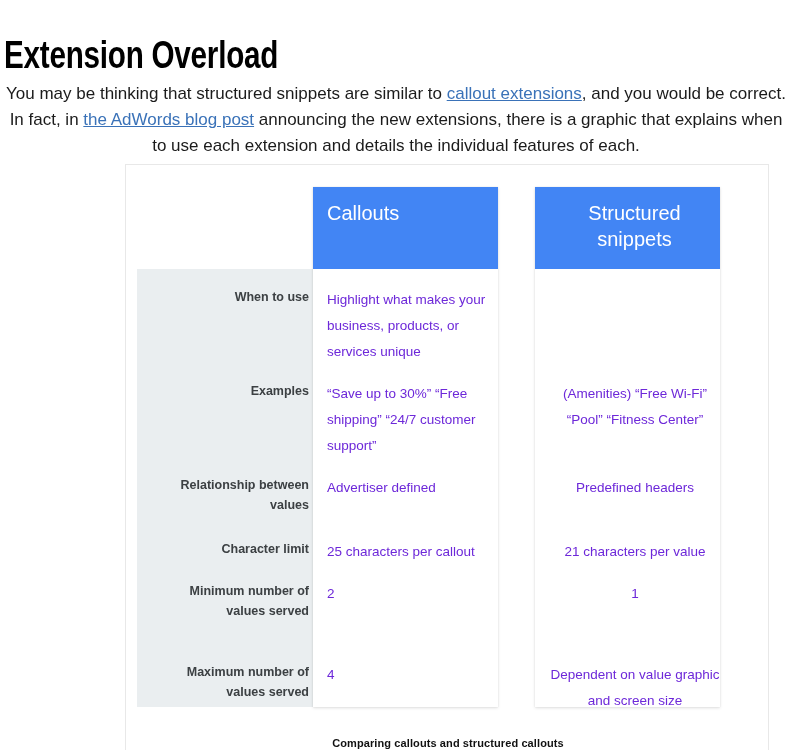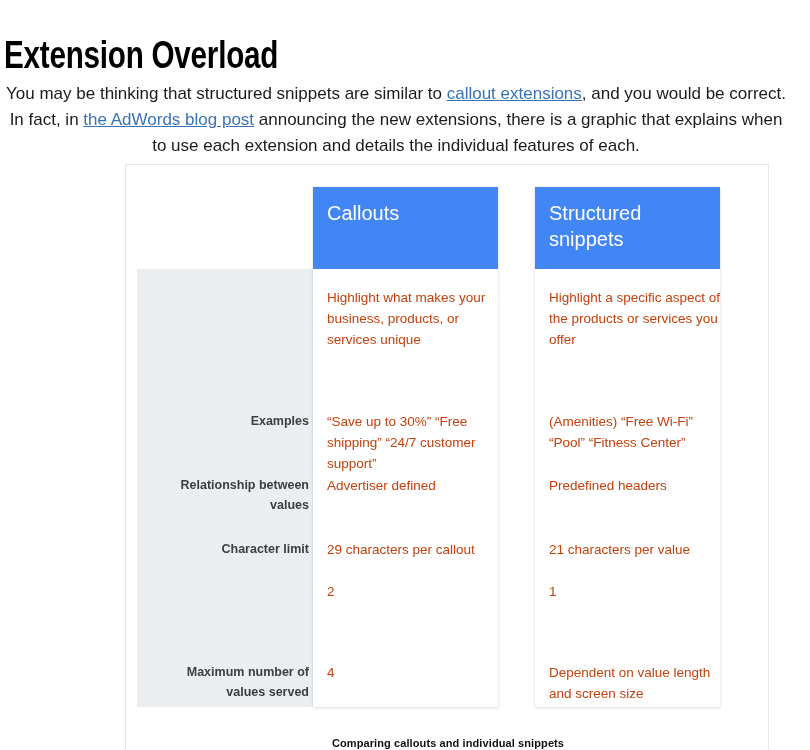--- a/index.html
+++ b/index.html
@@ -81,60 +81,60 @@
 
   
   .col {
     position: absolute;
     top: 22px;
     width: 185px;
     background: #ffffff;
     box-shadow: 0 1px 3px rgba(0,0,0,0.13), 0 0 1px rgba(0,0,0,0.10);
   }
   .col-callouts   { left: 187px; height: 520px; }
-  .col-structured { left: 409px; height: 520px; }
+  .col-structured { left: 409px; height: 520px; text-align: center; }
 
   .col-head {
     background: #4285f4;
     color: #ffffff;
     font-size: 20px;
     line-height: 26px;
     font-weight: 400;
     padding: 13px 0 12px 14px;
     box-sizing: border-box;
     height: 82px;
   }
 
   
   .col-body { position: relative; height: 438px; }
 
   .cell {
     position: absolute;
     left: 14px;
     width: 172px;
     font-size: 13.5px;
-    line-height: 21px;
-    color: #c2410c;
+    line-height: 26px;
+    color: #6d28d9;
   }
 
   
   .label-cell {
     position: absolute;
     right: 14px;
     width: 160px;
     text-align: right;
     font-size: 12.5px;
     line-height: 20px;
     font-weight: bold;
     color: #3c4043;
   }
 
   
   .r0 { top: 18px; }
-  .r1 { top: 112px; margin-top: 30px; }
+  .r1 { top: 112px; }
   .r2 { top: 206px; }
   .r3 { top: 270px; }
   .r4 { top: 312px; }
   .r5 { top: 376px; margin-top: 17px; }
 
   .figure-caption {
     position: absolute;
     left: 0;
     top: 570px;
     width: 644px;
@@ -151,47 +151,48 @@
 
 <h1 class="article-heading">Extension Overload</h1>
 
 <p class="article-paragraph"><span>You may be thinking that structured snippets are similar to </span><a href="#">callout extensions</a><span>, and you would be correct. In fact, in </span><a href="#">the AdWords blog post</a><span> announcing the new extensions, there is a graphic that explains when to use each extension and details the individual features of each.</span></p>
 
 <figure class="figure-wrap">
 
   <div class="compare-table">
 
     <div class="label-panel">
+      <div class="label-cell r0">When to use</div>
       <div class="label-cell r1">Examples</div>
       <div class="label-cell r3">Character limit</div>
       <div class="label-cell r2">Relationship between values</div>
+      <div class="label-cell r4">Minimum number of values served</div>
       <div class="label-cell r5">Maximum number of values served</div>
     </div>
 
     <div class="col col-callouts">
       <div class="col-head">Callouts</div>
       <div class="col-body">
         <div class="cell r0">Highlight what makes your business, products, or services unique</div>
         <div class="cell r1">“Save up to 30%” “Free shipping” “24/7 customer support”</div>
         <div class="cell r2">Advertiser defined</div>
-        <div class="cell r3">29 characters per callout</div>
+        <div class="cell r3">25 characters per callout</div>
         <div class="cell r4">2</div>
         <div class="cell r5">4</div>
       </div>
     </div>
 
     <div class="col col-structured">
       <div class="col-head">Structured snippets</div>
       <div class="col-body">
-        <div class="cell r0">Highlight a specific aspect of the products or services you offer</div>
         <div class="cell r2">Predefined headers</div>
         <div class="cell r1">(Amenities) “Free Wi-Fi” “Pool” “Fitness Center”</div>
         <div class="cell r3">21 characters per value</div>
         <div class="cell r4">1</div>
-        <div class="cell r5">Dependent on value length and screen size</div>
+        <div class="cell r5">Dependent on value graphic and screen size</div>
       </div>
     </div>
 
   </div>
 
-  <figcaption class="figure-caption">Comparing callouts and individual snippets</figcaption>
+  <figcaption class="figure-caption">Comparing callouts and structured callouts</figcaption>
 
 </figure>
 
 </body></html>

